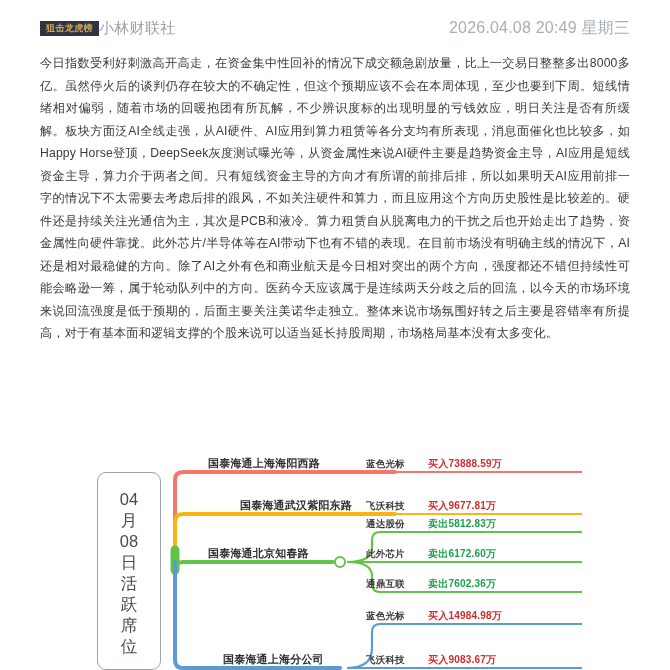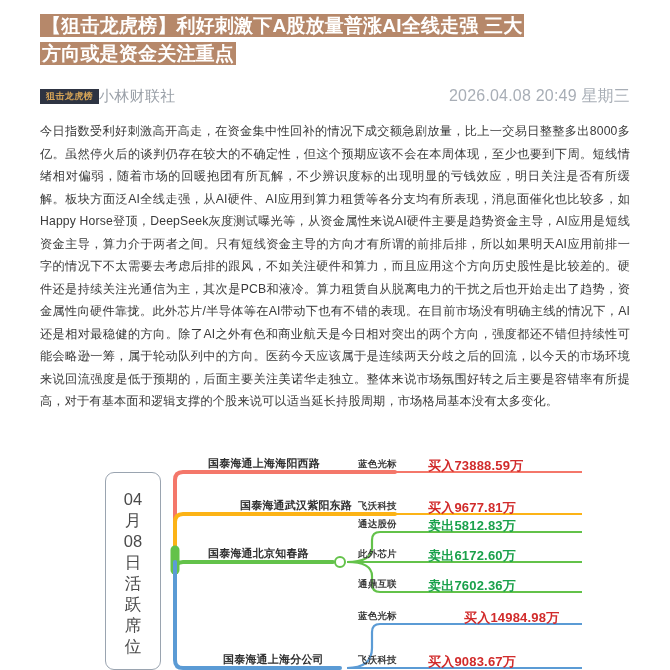--- a/index.html
+++ b/index.html
@@ -100,27 +100,26 @@
   .mindmap svg {
     position: absolute;
     left: 0;
     top: 0;
   }
 
   .root-node {
     position: absolute;
     left: 97px;
     top: 40px;
-    width: 56px;
+    width: 64px;
     height: 198px;
     border: 1px solid #9aa4b0;
     border-radius: 9px;
     background: #ffffff;
     box-sizing: border-box;
-    margin-left: 8px;
   }
   .root-label {
     font-size: 16.5px;
     color: #4a4a4a;
     line-height: 21px;
     text-align: center;
     padding-top: 16px;
     letter-spacing: 0px;
     font-family: "Liberation Sans", "DejaVu Sans", sans-serif;
   }
@@ -136,40 +135,37 @@
     letter-spacing: 0.2px;
     white-space: nowrap;
   }
   .leaf-name {
     position: absolute;
     font-size: 9.5px;
     font-weight: bold;
     color: #3a3a3a;
     letter-spacing: 0.2px;
     white-space: nowrap;
+    margin-left: 8px;
   }
   .leaf-value {
     position: absolute;
-    font-size: 13px;
+    font-size: 10px;
     font-weight: bold;
     letter-spacing: 0.2px;
     white-space: nowrap;
   }
   .buy { color: #d12b2b; }
   .sell { color: #1aa14b; }
 </style>
 </head>
 <body>
 
 <div class="article">
 
-  <div class="title-block">
-    <h1 class="title-line"><span>【狙击龙虎榜】利好刺激下A股放量普涨AI全线走强 三大</span></h1>
-    <h1 class="title-line"><span>方向或是资金关注重点</span></h1>
-  </div>
 
   <div class="byline">
     <span class="byline-tag">狙击龙虎榜</span>
     <span class="byline-author">小林财联社</span>
     <span class="byline-date">2026.04.08 20:49 星期三</span>
   </div>
 
 
   <p class="body-text">今日指数受利好刺激高开高走，在资金集中性回补的情况下成交额急剧放量，比上一交易日整整多出8000多亿。虽然停火后的谈判仍存在较大的不确定性，但这个预期应该不会在本周体现，至少也要到下周。短线情绪相对偏弱，随着市场的回暖抱团有所瓦解，不少辨识度标的出现明显的亏钱效应，明日关注是否有所缓解。板块方面泛AI全线走强，从AI硬件、AI应用到算力租赁等各分支均有所表现，消息面催化也比较多，如Happy Horse登顶，DeepSeek灰度测试曝光等，从资金属性来说AI硬件主要是趋势资金主导，AI应用是短线资金主导，算力介于两者之间。只有短线资金主导的方向才有所谓的前排后排，所以如果明天AI应用前排一字的情况下不太需要去考虑后排的跟风，不如关注硬件和算力，而且应用这个方向历史股性是比较差的。硬件还是持续关注光通信为主，其次是PCB和液冷。算力租赁自从脱离电力的干扰之后也开始走出了趋势，资金属性向硬件靠拢。此外芯片/半导体等在AI带动下也有不错的表现。在目前市场没有明确主线的情况下，AI还是相对最稳健的方向。除了AI之外有色和商业航天是今日相对突出的两个方向，强度都还不错但持续性可能会略逊一筹，属于轮动队列中的方向。医药今天应该属于是连续两天分歧之后的回流，以今天的市场环境来说回流强度是低于预期的，后面主要关注美诺华走独立。整体来说市场氛围好转之后主要是容错率有所提高，对于有基本面和逻辑支撑的个股来说可以适当延长持股周期，市场格局基本没有太多变化。</p>
 
@@ -232,18 +228,18 @@
   <div class="leaf-name" style="left:358px; top:86px;">通达股份</div>
   <div class="leaf-value sell" style="left:428px; top:85px;">卖出5812.83万</div>
 
   <div class="leaf-name" style="left:358px; top:116px;">此外芯片</div>
   <div class="leaf-value sell" style="left:428px; top:115px;">卖出6172.60万</div>
 
   <div class="leaf-name" style="left:358px; top:146px;">通鼎互联</div>
   <div class="leaf-value sell" style="left:428px; top:145px;">卖出7602.36万</div>
 
   <div class="leaf-name" style="left:358px; top:178px;">蓝色光标</div>
-  <div class="leaf-value buy" style="left:428px; top:177px;margin-left:36px;">买入14984.98万</div>
+  <div class="leaf-value buy" style="left:428px; top:177px;">买入14984.98万</div>
 
   <div class="leaf-name" style="left:358px; top:222px;">飞沃科技</div>
   <div class="leaf-value buy" style="left:428px; top:221px;">买入9083.67万</div>
 
 </div>
 
 </body></html>

